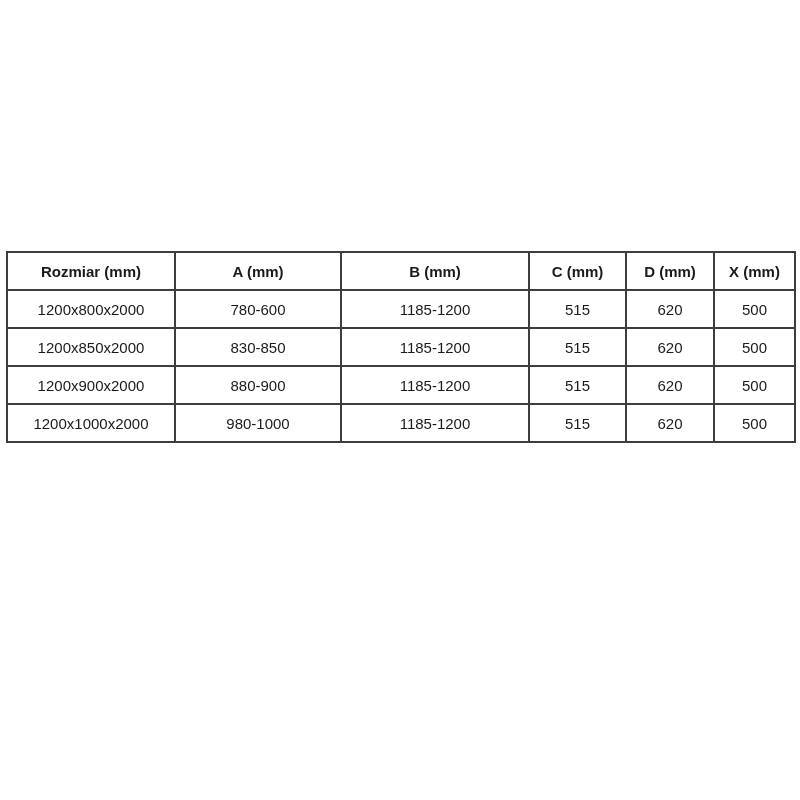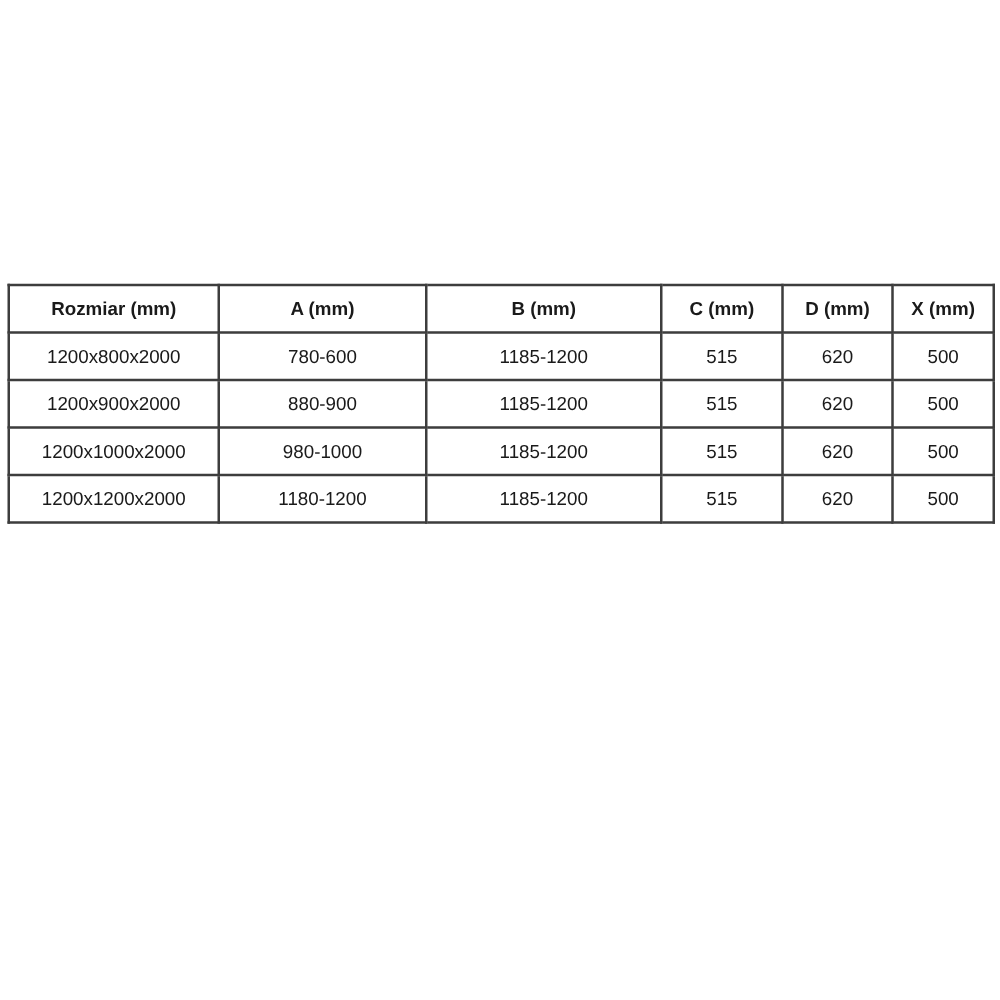--- a/index.html
+++ b/index.html
@@ -18,20 +18,21 @@
     left: 6px;
     top: 227px;
     width: 788px;
   }
   table.spec-table {
     border-collapse: collapse;
     table-layout: fixed;
     width: 788px;
     font-size: 15px;
     color: #1a1a1a;
+    margin-top: 24px;
   }
   table.spec-table th,
   table.spec-table td {
     border: 2px solid #3d3d3d;
     text-align: center;
     vertical-align: middle;
     height: 36px;
     padding: 0;
     overflow: hidden;
     white-space: nowrap;
@@ -67,38 +68,38 @@
     <tbody>
       <tr>
         <td>1200x800x2000</td>
         <td>780-600</td>
         <td>1185-1200</td>
         <td>515</td>
         <td>620</td>
         <td>500</td>
       </tr>
       <tr>
+        <td>1200x850x2000</td>
+        <td>830-850</td>
+        <td>1185-1200</td>
+        <td>515</td>
+        <td>620</td>
+        <td>500</td>
+      </tr>
+      <tr>
         <td>1200x900x2000</td>
         <td>880-900</td>
         <td>1185-1200</td>
         <td>515</td>
         <td>620</td>
         <td>500</td>
       </tr>
       <tr>
         <td>1200x1000x2000</td>
         <td>980-1000</td>
         <td>1185-1200</td>
         <td>515</td>
         <td>620</td>
         <td>500</td>
       </tr>
-      <tr>
-        <td>1200x1200x2000</td>
-        <td>1180-1200</td>
-        <td>1185-1200</td>
-        <td>515</td>
-        <td>620</td>
-        <td>500</td>
-      </tr>
     </tbody>
   </table>
 </div>
 
 </body></html>

